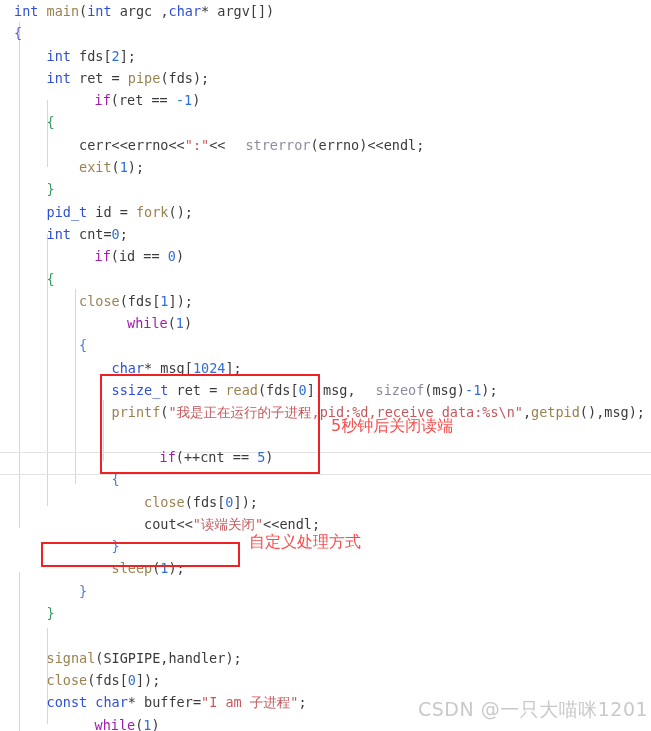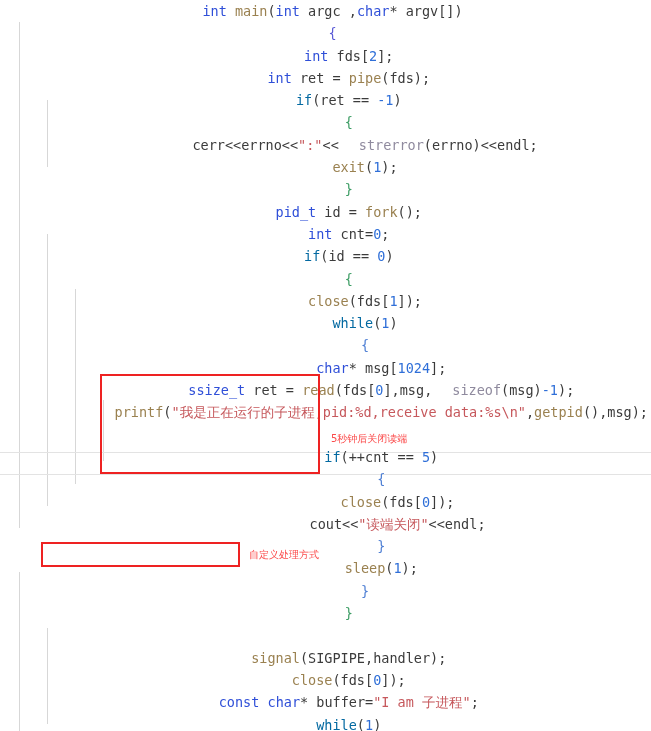--- a/index.html
+++ b/index.html
@@ -11,21 +11,20 @@
     width: 651px;
     height: 731px;
     overflow: hidden;
     font-family: "DejaVu Sans Mono", "Liberation Mono", monospace;
   }
   #editor {
     position: relative;
     width: 605px;
     height: 731px;
     background: #ffffff;
-    text-align: center;
   }
   
   .code {
     position: absolute;
     left: 0;
     top: 0;
     width: 651px;
     padding: 0;
     margin: 0;
     font-family: "DejaVu Sans Mono", "Liberation Mono", monospace;
@@ -34,21 +33,21 @@
     white-space: pre;
     color: #3b3b3b;
   }
   .line {
     height: 22.3px;
     white-space: pre;
     padding-left: 14px;
   }
   
   .kw   { color: #2f4fd8; }            
-  .ctl  { color: #0369a1; }            
+  .ctl  { color: #a21caf; margin-left: 48px; }            
   .num  { color: #2f6fd8; }            
   .fn   { color: #9a8150; }            
   .fn2  { color: #8f8a9e; margin-left: 20px; }            
   .str  { color: #c6585c; }            
   .id   { color: #3b3b3b; }            
   .br1  { color: #5a5ad6; }            
   .br2  { color: #3b9c63; }            
   .br3  { color: #4e7fd4; }
   .punc { color: #3b3b3b; }
 
@@ -71,23 +70,22 @@
     position: absolute;
     border: 2px solid #ee2222;
     box-sizing: border-box;
     background: transparent;
   }
   
   .annot {
     position: absolute;
     color: #fb4a4a;
     font-family: "DejaVu Sans", "Liberation Sans", sans-serif;
-    font-size: 10px;
+    font-size: 16px;
     white-space: nowrap;
-    margin-top: 16px;
   }
   
   .watermark {
     position: absolute;
     color: #c9c9c9;
     font-family: "DejaVu Sans", "Liberation Sans", sans-serif;
     font-size: 19px;
     white-space: nowrap;
     letter-spacing: 0.5px;
   }
@@ -109,13 +107,14 @@
   <div class="fold-line" style="top:474px;"></div>
 
   <pre class="code" id="code-layer"><div class="line"><span class="kw">int</span><span class="punc"> </span><span class="fn">main</span><span class="punc">(</span><span class="kw">int</span><span class="punc"> </span><span class="id">argc</span><span class="punc"> </span><span class="punc">,</span><span class="kw">char</span><span class="punc">*</span><span class="punc"> </span><span class="id">argv</span><span class="punc">[</span><span class="punc">]</span><span class="punc">)</span></div><div class="line"><span class="br1">{</span></div><div class="line">    <span class="kw">int</span><span class="punc"> </span><span class="id">fds</span><span class="punc">[</span><span class="num">2</span><span class="punc">]</span><span class="punc">;</span></div><div class="line">    <span class="kw">int</span><span class="punc"> </span><span class="id">ret</span><span class="punc"> </span><span class="punc">=</span><span class="punc"> </span><span class="fn">pipe</span><span class="punc">(</span><span class="id">fds</span><span class="punc">)</span><span class="punc">;</span></div><div class="line">    <span class="ctl">if</span><span class="punc">(</span><span class="id">ret</span><span class="punc"> </span><span class="punc">=</span><span class="punc">=</span><span class="punc"> </span><span class="num">-1</span><span class="punc">)</span></div><div class="line">    <span class="br2">{</span></div><div class="line">        <span class="id">cerr</span><span class="punc">&lt;</span><span class="punc">&lt;</span><span class="id">errno</span><span class="punc">&lt;</span><span class="punc">&lt;</span><span class="str">":"</span><span class="punc">&lt;</span><span class="punc">&lt;</span><span class="fn2">strerror</span><span class="punc">(</span><span class="id">errno</span><span class="punc">)</span><span class="punc">&lt;</span><span class="punc">&lt;</span><span class="id">endl</span><span class="punc">;</span></div><div class="line">        <span class="fn">exit</span><span class="punc">(</span><span class="num">1</span><span class="punc">)</span><span class="punc">;</span></div><div class="line">    <span class="br2">}</span></div><div class="line">    <span class="kw">pid_t</span><span class="punc"> </span><span class="id">id</span><span class="punc"> </span><span class="punc">=</span><span class="punc"> </span><span class="fn">fork</span><span class="punc">(</span><span class="punc">)</span><span class="punc">;</span></div><div class="line">    <span class="kw">int</span><span class="punc"> </span><span class="id">cnt</span><span class="punc">=</span><span class="num">0</span><span class="punc">;</span></div><div class="line">    <span class="ctl">if</span><span class="punc">(</span><span class="id">id</span><span class="punc"> </span><span class="punc">=</span><span class="punc">=</span><span class="punc"> </span><span class="num">0</span><span class="punc">)</span></div><div class="line">    <span class="br2">{</span></div><div class="line">        <span class="fn">close</span><span class="punc">(</span><span class="id">fds</span><span class="punc">[</span><span class="num">1</span><span class="punc">]</span><span class="punc">)</span><span class="punc">;</span></div><div class="line">        <span class="ctl">while</span><span class="punc">(</span><span class="num">1</span><span class="punc">)</span></div><div class="line">        <span class="br3">{</span></div><div class="line">            <span class="kw">char</span><span class="punc">*</span><span class="punc"> </span><span class="id">msg</span><span class="punc">[</span><span class="num">1024</span><span class="punc">]</span><span class="punc">;</span></div><div class="line">            <span class="kw">ssize_t</span><span class="punc"> </span><span class="id">ret</span><span class="punc"> </span><span class="punc">=</span><span class="punc"> </span><span class="fn">read</span><span class="punc">(</span><span class="id">fds</span><span class="punc">[</span><span class="num">0</span><span class="punc">]</span><span class="punc">,</span><span class="id">msg</span><span class="punc">,</span><span class="fn2">sizeof</span><span class="punc">(</span><span class="id">msg</span><span class="punc">)</span><span class="num">-1</span><span class="punc">)</span><span class="punc">;</span></div><div class="line">            <span class="fn">printf</span><span class="punc">(</span><span class="str">"我是正在运行的子进程,pid:%d,receive data:%s\n"</span><span class="punc">,</span><span class="fn">getpid</span><span class="punc">(</span><span class="punc">)</span><span class="punc">,</span><span class="id">msg</span><span class="punc">)</span><span class="punc">;</span></div><div class="line">            </div><div class="line">            <span class="ctl">if</span><span class="punc">(</span><span class="punc">+</span><span class="punc">+</span><span class="id">cnt</span><span class="punc"> </span><span class="punc">=</span><span class="punc">=</span><span class="punc"> </span><span class="num">5</span><span class="punc">)</span></div><div class="line">            <span class="br3">{</span></div><div class="line">                <span class="fn">close</span><span class="punc">(</span><span class="id">fds</span><span class="punc">[</span><span class="num">0</span><span class="punc">]</span><span class="punc">)</span><span class="punc">;</span></div><div class="line">                <span class="id">cout</span><span class="punc">&lt;</span><span class="punc">&lt;</span><span class="str">"读端关闭"</span><span class="punc">&lt;</span><span class="punc">&lt;</span><span class="id">endl</span><span class="punc">;</span></div><div class="line">            <span class="br3">}</span></div><div class="line">            <span class="fn">sleep</span><span class="punc">(</span><span class="num">1</span><span class="punc">)</span><span class="punc">;</span></div><div class="line">        <span class="br3">}</span></div><div class="line">    <span class="br2">}</span></div><div class="line">    </div><div class="line">    <span class="fn">signal</span><span class="punc">(</span><span class="id">SIGPIPE</span><span class="punc">,</span><span class="id">handler</span><span class="punc">)</span><span class="punc">;</span></div><div class="line">    <span class="fn">close</span><span class="punc">(</span><span class="id">fds</span><span class="punc">[</span><span class="num">0</span><span class="punc">]</span><span class="punc">)</span><span class="punc">;</span></div><div class="line">    <span class="kw">const</span><span class="punc"> </span><span class="kw">char</span><span class="punc">*</span><span class="punc"> </span><span class="id">buffer</span><span class="punc">=</span><span class="str">"I am 子进程"</span><span class="punc">;</span></div><div class="line">    <span class="ctl">while</span><span class="punc">(</span><span class="num">1</span><span class="punc">)</span></div></pre>
 
   <div class="redbox" style="left:100px; top:374px; width:220px; height:100px;"></div>
   <div class="redbox" style="left:41px; top:542px; width:199px; height:25px;"></div>
 
   <div class="annot" style="left:331px; top:416px;">5秒钟后关闭读端</div>
   <div class="annot" style="left:249px; top:532px;">自定义处理方式</div>
 
+  <div class="watermark" style="left:418px; top:697px;">CSDN @一只大喵咪1201</div>
 </div>
 
 </body></html>

